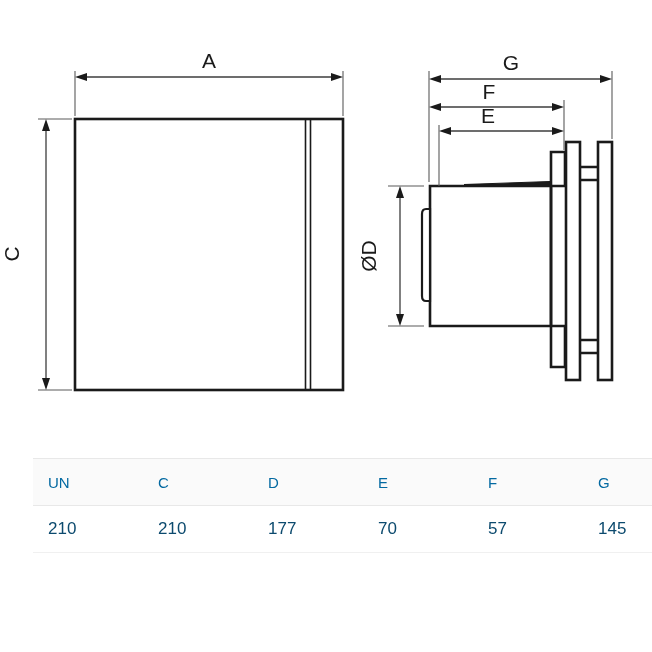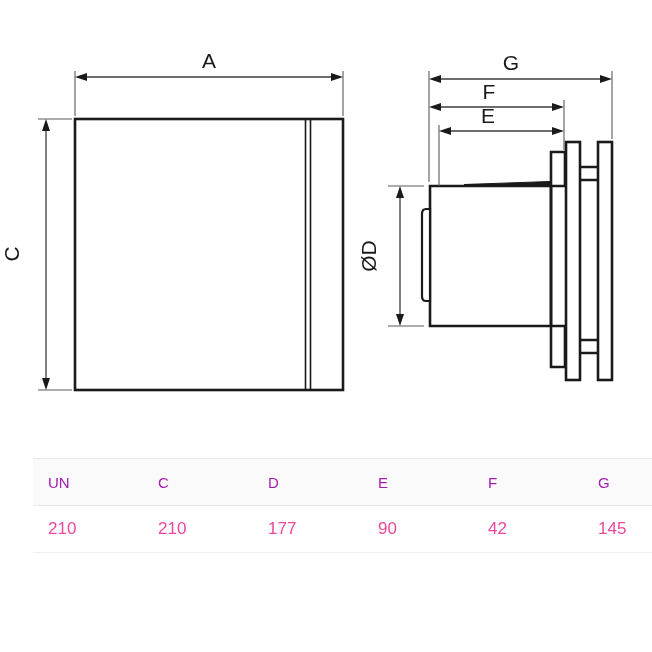--- a/index.html
+++ b/index.html
@@ -53,30 +53,30 @@
   table#spec-table {
     border-collapse: collapse;
     width: 597px;
     table-layout: fixed;
     font-family: "Liberation Sans", sans-serif;
   }
   #spec-table thead th {
     background: #fafafa;
     border-top: 1px solid #e8e8e8;
     border-bottom: 1px solid #e8e8e8;
-    color: #a21caf;
+    color: #0369a1;
     font-size: 15px;
     font-weight: 400;
     text-align: left;
     padding: 12px 0 12px 0;
     height: 22px;
   }
   #spec-table tbody td {
     border-bottom: 1px solid #f0f0f0;
-    color: #ec4899;
+    color: #0c4a6e;
     font-size: 17px;
     font-weight: 400;
     text-align: left;
     padding: 12px 0 12px 0;
     height: 22px;
   }
   #spec-table th:nth-child(1), #spec-table td:nth-child(1) { padding-left: 15px; width: 100px; }
   #spec-table th:nth-child(2), #spec-table td:nth-child(2) { padding-left: 10px; width: 100px; }
   #spec-table th:nth-child(3), #spec-table td:nth-child(3) { padding-left: 10px; width: 100px; }
   #spec-table th:nth-child(4), #spec-table td:nth-child(4) { padding-left: 10px; width: 100px; }
@@ -186,22 +186,22 @@
           <th>E</th>
           <th>F</th>
           <th>G</th>
         </tr>
       </thead>
       <tbody>
         <tr>
           <td>210</td>
           <td>210</td>
           <td>177</td>
-          <td>90</td>
-          <td>42</td>
+          <td>70</td>
+          <td>57</td>
           <td>145</td>
         </tr>
       </tbody>
     </table>
   </div>
 
 
 </div>
 
 </body></html>

